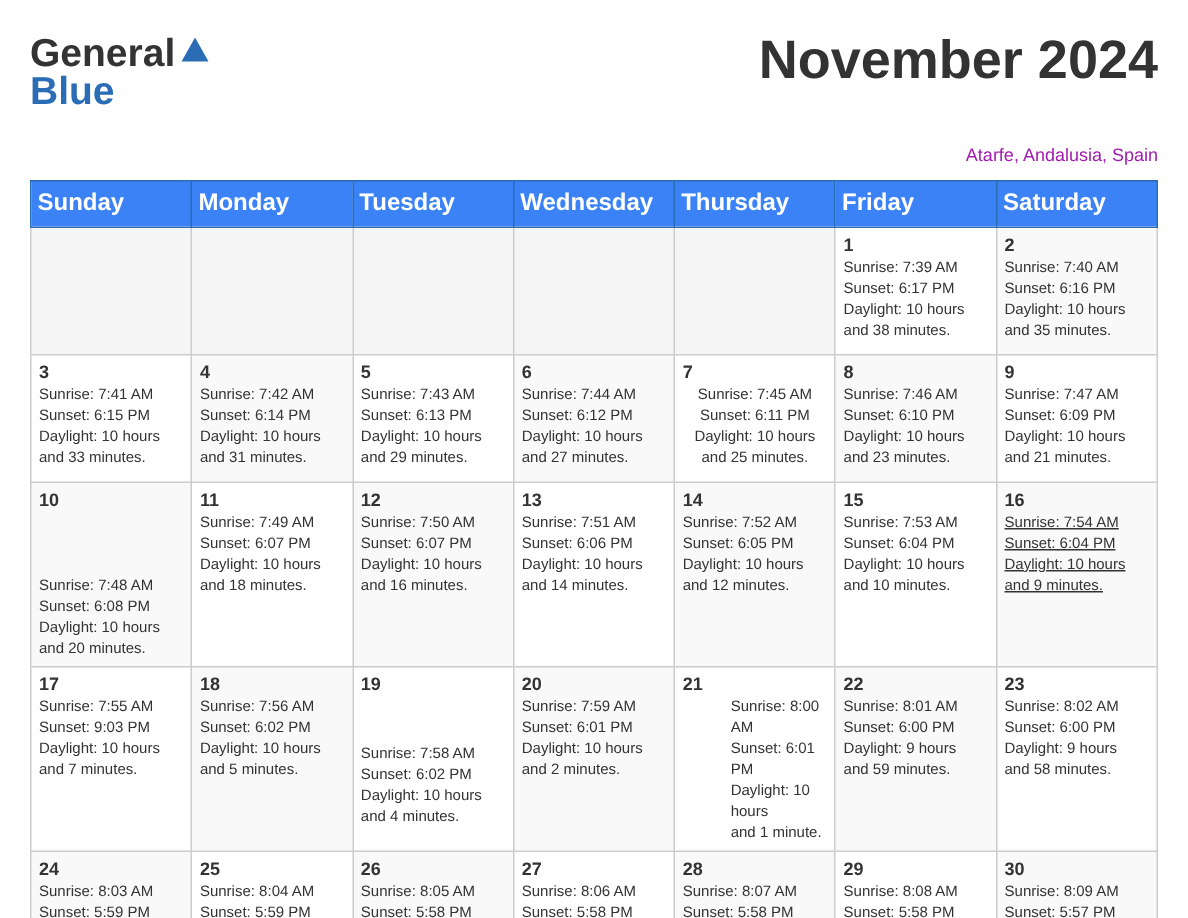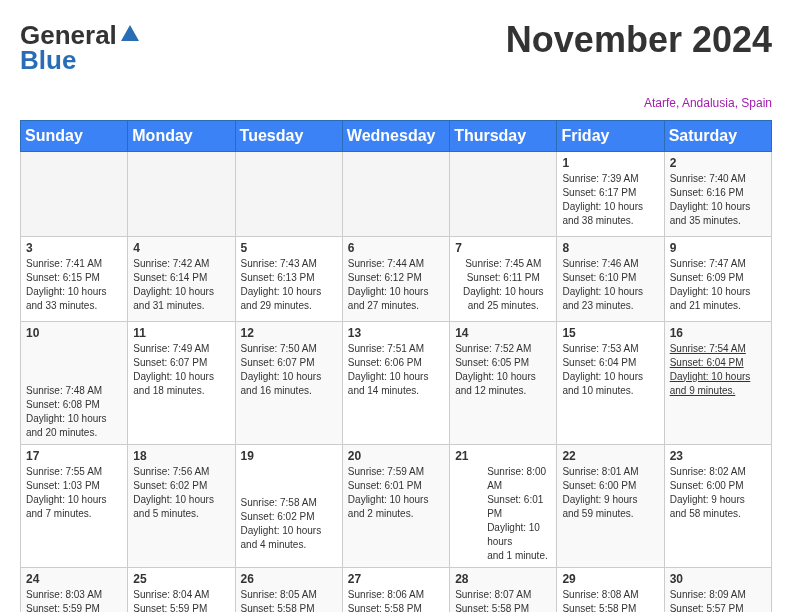--- a/index.html
+++ b/index.html
@@ -228,21 +228,21 @@
           <div class="cell-content" style="white-space: pre-line; text-decoration: underline;">Sunrise: 7:54 AM
 Sunset: 6:04 PM
 Daylight: 10 hours
 and 9 minutes.</div>
         </td>
       </tr>
       <tr>
         <td>
           <span class="day-num">17</span>
           <div class="cell-content" style="white-space: pre-line;">Sunrise: 7:55 AM
-Sunset: 1:03 PM
+Sunset: 9:03 PM
 Daylight: 10 hours
 and 7 minutes.</div>
         </td>
         <td class="shade">
           <span class="day-num">18</span>
           <div class="cell-content" style="white-space: pre-line;">Sunrise: 7:56 AM
 Sunset: 6:02 PM
 Daylight: 10 hours
 and 5 minutes.</div>
         </td>

